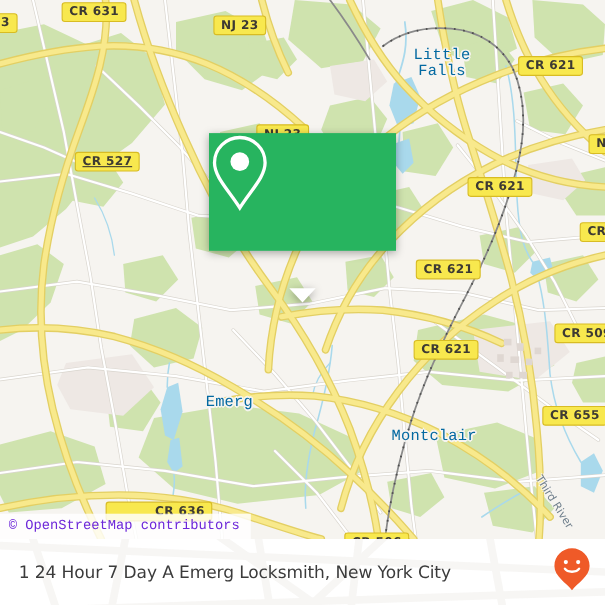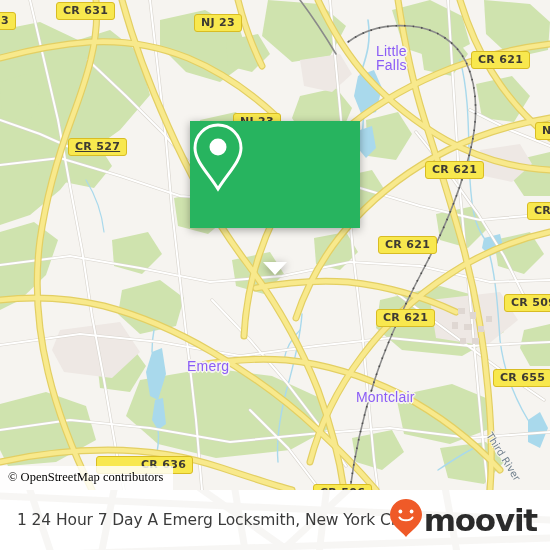--- a/index.html
+++ b/index.html
@@ -17,22 +17,22 @@
     position: absolute; left: 0; top: 0;
     width: 550px; height: 490px;
     background: #f6f4f0;
     overflow: hidden;
   }
   #map svg { position: absolute; left: 0; top: 0; }
 
   
   .place {
     position: absolute;
-    color: #8b5cf6;
-    font-family: Liberation Sans, sans-serif;
+    color: #0369a1;
+    font-family: Liberation Mono, monospace;
     font-size: 14px;
     letter-spacing: .2px;
     white-space: nowrap;
     text-shadow:
        1.6px 0 #f6f4f0, -1.6px 0 #f6f4f0, 0 1.6px #f6f4f0, 0 -1.6px #f6f4f0,
        1.1px 1.1px #f6f4f0, -1.1px 1.1px #f6f4f0, 1.1px -1.1px #f6f4f0, -1.1px -1.1px #f6f4f0;
     pointer-events: none;
   }
   .place.two-line { line-height: 14px; text-align: center; }
 
@@ -60,23 +60,23 @@
     line-height: 11px;
     white-space: nowrap;
   }
 
   
   #attribution {
     position: absolute;
     left: 0; bottom: 0;
     background: rgba(255,255,255,.82);
     padding: 4px 10px 5px 8px;
-    font-family: Liberation Serif, serif;
+    font-family: Liberation Mono, monospace;
     font-size: 12.5px;
-    color: #000000;
+    color: #6d28d9;
     white-space: nowrap;
   }
 
   
   #popup {
     position: absolute;
     left: 190px; top: 121px;
     width: 170px;
     filter: drop-shadow(0 2px 4px rgba(0,0,0,.33));
   }
@@ -372,18 +372,17 @@
 
     <div id="brand">
       <span>
         <svg width="34" height="40" viewBox="0 0 34 40" aria-hidden="true">
           <path d="M17 1 C8.2 1 1 8.2 1 17 C1 26.5 12 32.5 17 39 C22 32.5 33 26.5 33 17 C33 8.2 25.8 1 17 1 Z" fill="#ef5a28"></path>
           <circle cx="11.4" cy="13.5" r="1.9" fill="#ffffff"></circle>
           <circle cx="22.6" cy="13.5" r="1.9" fill="#ffffff"></circle>
           <path d="M10.5 19.5 C12.8 23.2 21.2 23.2 23.5 19.5" fill="none" stroke="#ffffff" stroke-width="2.1" stroke-linecap="round"></path>
         </svg>
       </span>
-      <span class="brand-word">moovit</span>
     </div>
 
   </div>
 
 </div>
 
 </body></html>

